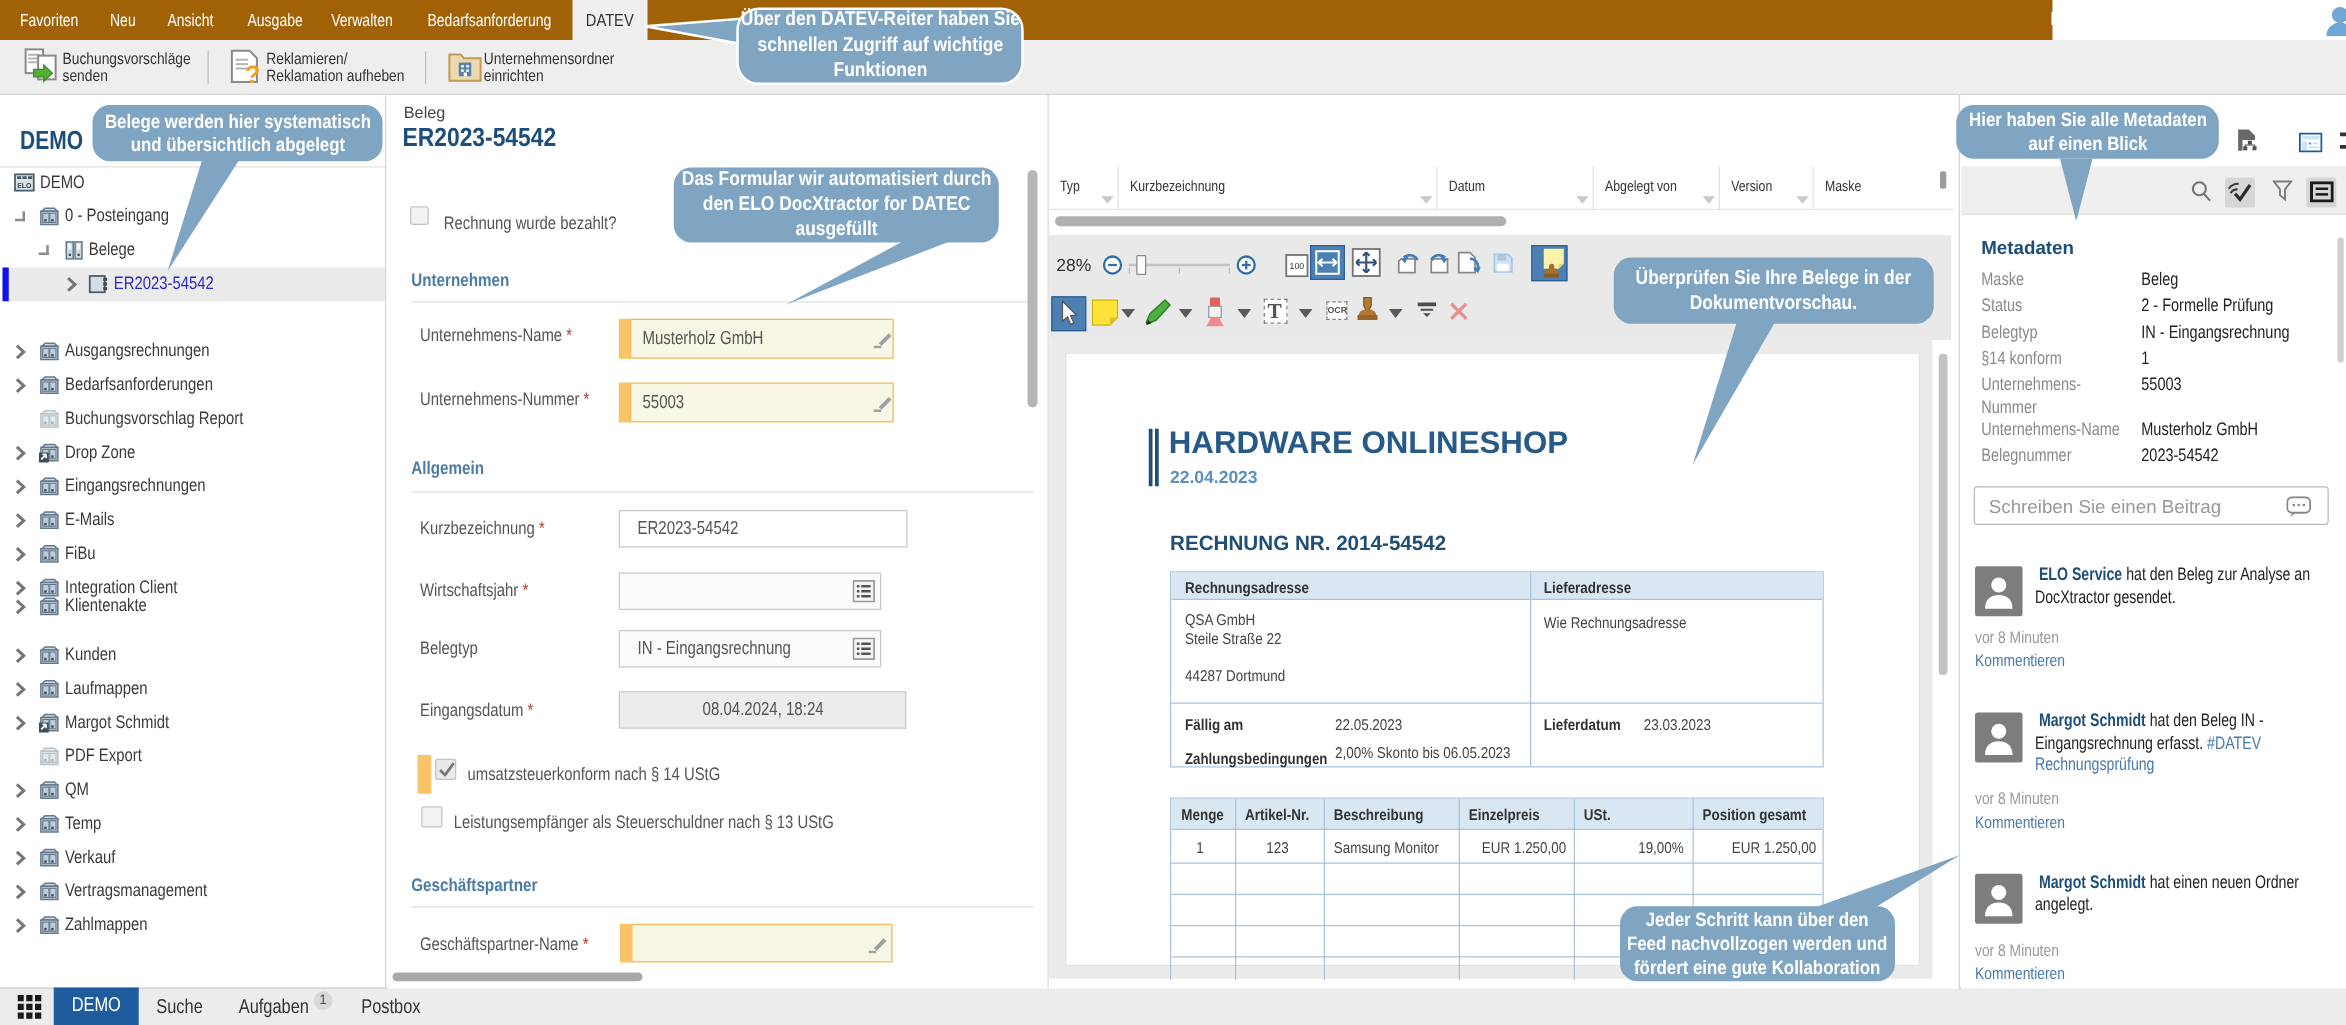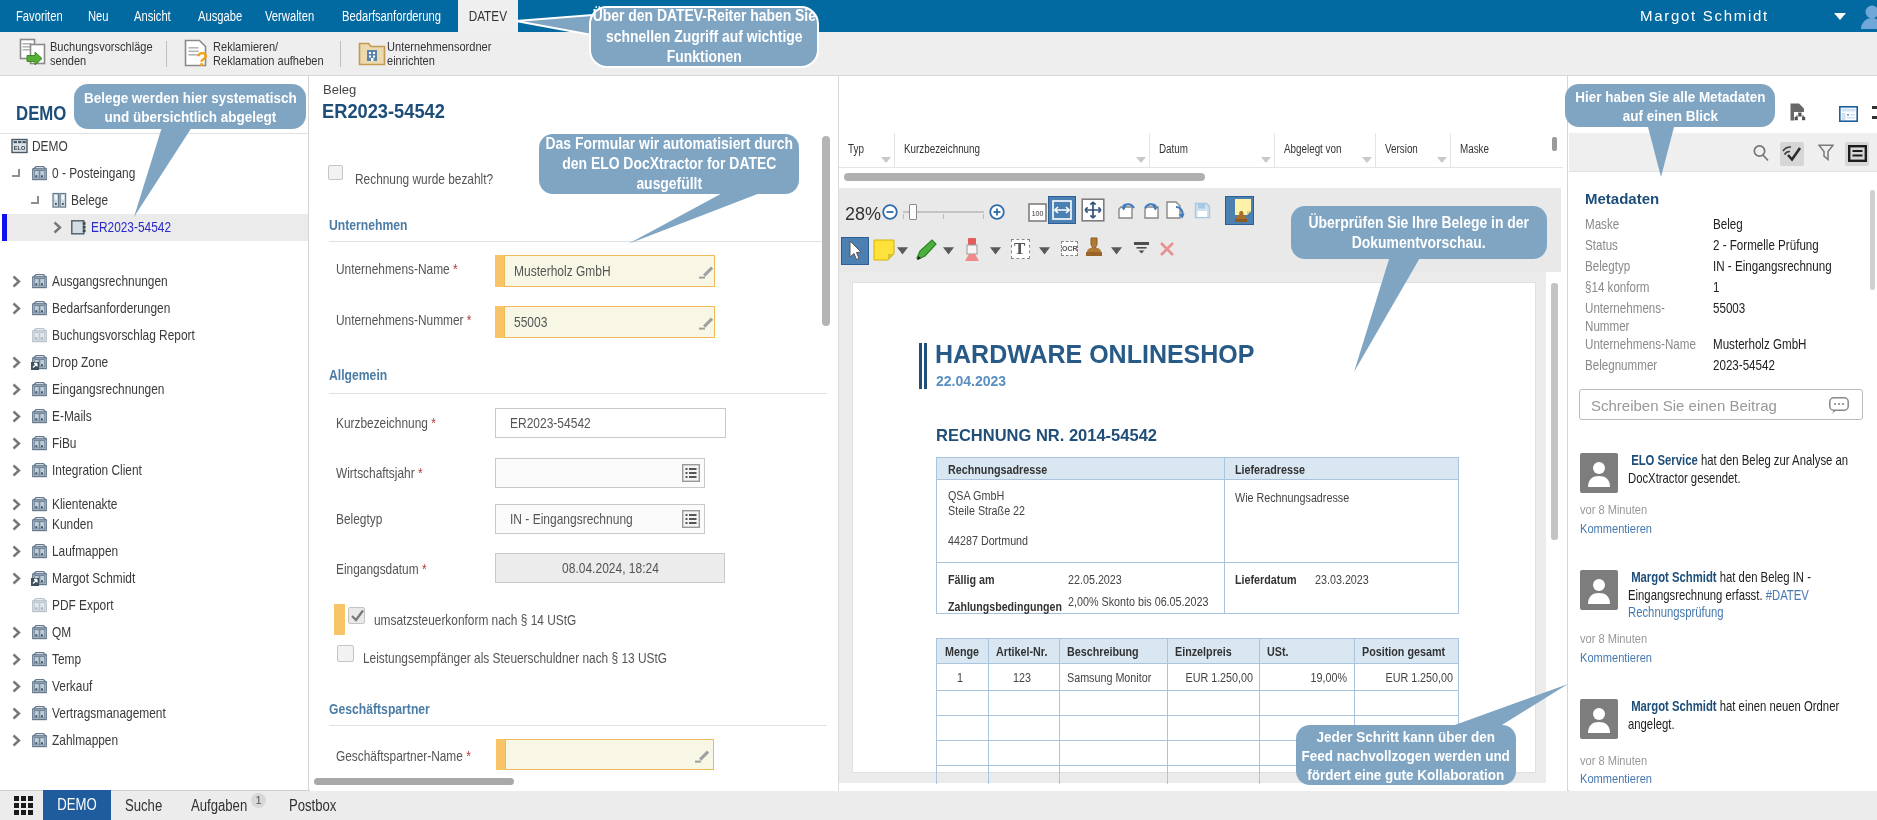--- a/index.html
+++ b/index.html
@@ -1,20 +1,20 @@
 <!DOCTYPE html>
 <html lang="de"><head>
 <meta charset="utf-8">
 <title>ELO DATEV</title>
 <style>
 *{box-sizing:border-box;margin:0;padding:0}
 html,body{width:1877px;height:820px}
 body{position:relative;font-family:"Liberation Sans",sans-serif;background:#fff;overflow:hidden}
 .abs{position:absolute}
-.menubar{position:absolute;left:0;top:0;width:1877px;height:32px;background:#0369a1}
+.menubar{position:absolute;left:0;top:0;width:1642px;height:32px;background:#a16207}
 .mi{position:absolute;top:0;height:32px;line-height:32px;color:#fff;font-size:14px;transform:scaleX(0.8);transform-origin:0 50%;white-space:nowrap}
 .datevtab{position:absolute;left:458px;top:0;width:60px;height:32px;background:#efefef;color:#333;text-align:center;line-height:33px;font-size:14px}.datevtab span{display:inline-block;transform:scaleX(0.84)}
 .toolbar{position:absolute;left:0;top:32px;width:1877px;height:44px;background:#eeeeee;border-bottom:1px solid #d8d8d8}
 .tbtxt{position:absolute;top:8px;font-size:13px;line-height:14px;color:#333;transform:scaleX(0.85);transform-origin:0 0;white-space:nowrap}
 .tbsep{position:absolute;top:9px;width:1px;height:26px;background:#c0c0c0}
 .leftpanel{position:absolute;left:0;top:76px;width:309px;height:715px;background:#fff;border-right:1px solid #d5d5d5}
 .demohead{position:absolute;left:16px;top:25px;font-size:21px;font-weight:bold;color:#1d4e79;transform:scaleX(0.8);transform-origin:0 50%}
 .treerow{position:absolute;left:0;width:308px;height:27px;font-size:15px;color:#333}
 .treerow .lbl{position:absolute;top:5px;font-size:14.5px;transform:scaleX(0.82);transform-origin:0 0;white-space:nowrap}
 .selrow{position:absolute;left:2px;width:306px;height:27px;background:#ebebeb}
@@ -234,21 +234,21 @@
     </div>
 <div class="treerow" style="top:354px">
       <svg class="abs" style="left:12px;top:7px" width="9" height="13" viewBox="0 0 9 13">
         <path d="M1.5 1.5 L7 6.5 L1.5 11.5" fill="none" stroke="#767676" stroke-width="2.4"></path>
       </svg>
       <svg class="abs" style="left:31px;top:5px;opacity:1" width="17" height="17" viewBox="0 0 17 17">
         <use href="#i-cab"></use>
       </svg>
       <span class="lbl" style="left:52px;color:#3a3a3a">FiBu</span>
     </div>
-<div class="treerow" style="top:415px">
+<div class="treerow" style="top:396px">
       <svg class="abs" style="left:12px;top:7px" width="9" height="13" viewBox="0 0 9 13">
         <path d="M1.5 1.5 L7 6.5 L1.5 11.5" fill="none" stroke="#767676" stroke-width="2.4"></path>
       </svg>
       <svg class="abs" style="left:31px;top:5px;opacity:1" width="17" height="17" viewBox="0 0 17 17">
         <use href="#i-cab"></use>
       </svg>
       <span class="lbl" style="left:52px;color:#3a3a3a">Klientenakte</span>
     </div>
 <div class="treerow" style="top:435px">
       <svg class="abs" style="left:12px;top:7px" width="9" height="13" viewBox="0 0 9 13">
@@ -447,21 +447,21 @@
   <div class="vth" style="left:536px;width:75px;border-left:1px solid #e4e4e4">
       <span class="ht">Version</span>
       <span class="sa"></span>
     </div>
   <div class="vth" style="left:611px;width:113px;border-left:1px solid #e4e4e4">
       <span class="ht">Maske</span>
     </div>
   <div class="abs" style="left:5px;top:97px;width:361px;height:8px;background:#b0b0b0;border-radius:4px"></div>
   <div class="abs" style="left:713px;top:61px;width:5px;height:14px;background:#9a9a9a;border-radius:2px"></div>
   <div class="vtoolbar">
-    <div class="abs" style="left:6px;top:16px;font-size:18px;color:#333">28%</div>
+    <div class="abs" style="left:6px;top:16px;font-size:14px;color:#333">28%</div>
     <svg class="abs" style="left:43px;top:16px" width="16" height="16" viewBox="0 0 16 16">
         <circle cx="8" cy="8" r="6.8" fill="#fff" stroke="#2f6da8" stroke-width="1.8"></circle>
         <rect x="4.5" y="7.1" width="7" height="1.8" fill="#2f6da8"></rect>
       </svg>
     <div class="abs" style="left:64px;top:23px;width:81px;height:2px;background:#c4c4c4"></div>
     <div class="abs" style="left:64px;top:26px;width:1px;height:5px;background:#bbb"></div>
     <div class="abs" style="left:104px;top:26px;width:1px;height:5px;background:#bbb"></div>
     <div class="abs" style="left:144px;top:26px;width:1px;height:5px;background:#bbb"></div>
     <div class="abs" style="left:70px;top:16px;width:8px;height:16px;background:#fdfdfd;border:1px solid #8a8a8a;border-radius:1px"></div>
     <svg class="abs" style="left:150px;top:16px" width="16" height="16" viewBox="0 0 16 16">

